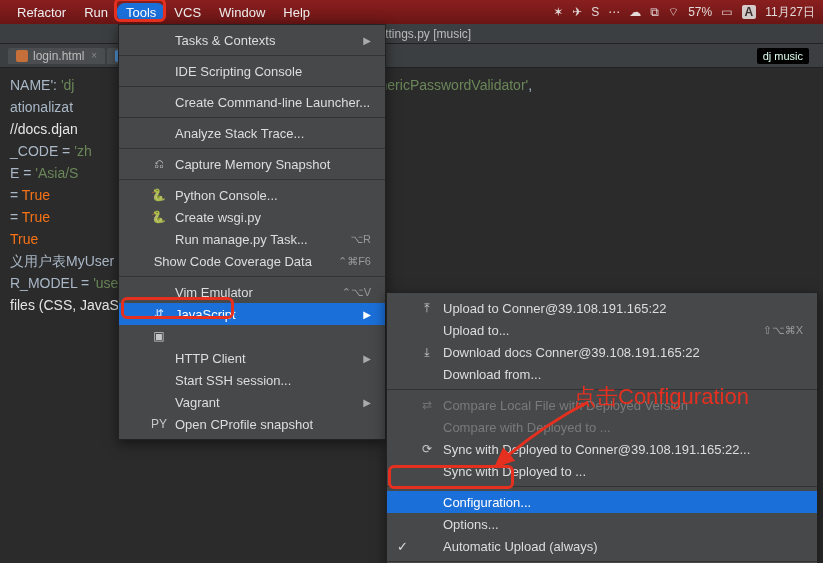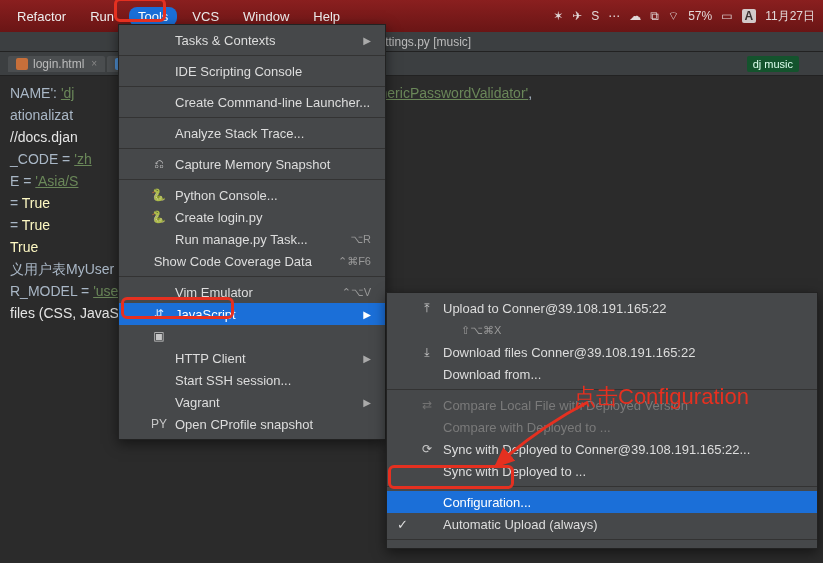--- a/index.html
+++ b/index.html
@@ -1,35 +1,35 @@
 <!DOCTYPE html>
 <html><head>
 <meta charset="utf-8">
 <style>
 * { margin: 0; padding: 0; box-sizing: border-box; font-family: -apple-system, "Helvetica Neue", Arial, sans-serif; }
 body { width: 823px; height: 563px; background: #2b2b2b; overflow: hidden; position: relative; }
 
-.menubar { height: 24px; background: linear-gradient(#8a1f1f, #6a1515); display: flex; align-items: center; color: #eee; font-size: 13px; padding: 16px 8px; gap: 6px; }
+.menubar { height: 24px; background: linear-gradient(#8a1f1f, #6a1515); display: flex; align-items: center; color: #eee; font-size: 13px; padding: 8px 8px; }
 .menubar .menu-item { padding: 2px 9px; cursor: default; }
 .menubar .menu-item.selected { background: #1b6fd8; color: #fff; border-radius: 8px; }
 .menubar .spacer { flex: 1; }
 .menubar .status { display: flex; align-items: center; gap: 9px; font-size: 12px; }
 .menubar .status span { opacity: .9; }
 
 .titlebar { height: 20px; background: #3c3f41; color: #bbb; font-size: 12px; display: flex; align-items: center; justify-content: center; border-bottom: 1px solid #222; }
 
 .tabbar { height: 24px; background: #3c3f41; display: flex; align-items: center; gap: 1px; padding-left: 8px; font-size: 12px; color: #bbb; border-bottom: 1px solid #222; }
 .tabbar .tab { display: flex; align-items: center; gap: 5px; padding: 1px 8px; background: #4b4e50; border-radius: 2px 2px 0 0; }
 .tabbar .tab .ficon { width: 12px; height: 12px; display: inline-block; border-radius: 2px; }
 .tabbar .close { color: #888; font-size: 10px; margin-left: 2px; cursor: pointer; }
-.tabbar .right { margin-left: auto; margin-right: 24px; background: #14532d; padding: 2px 6px; border-radius: 2px; font-size: 11px; color: #dfe; }
+.tabbar .right { margin-left: auto; margin-right: 14px; background: #000000; padding: 2px 6px; border-radius: 2px; font-size: 11px; color: #dfe; }
 
 .editor { position: relative; padding: 6px 10px; font-family: "Menlo", "Consolas", monospace; font-size: 14px; line-height: 22px; color: #a9b7c6; }
-.editor .str { color: #6a8759; text-decoration: underline; }
-.editor .bool { color: #fef9c3; }
+.editor .str { color: #6a8759; }
+.editor .bool { color: #f97316; }
 .editor .comment { color: #e5e5e5; }
 
 
 .menu-panel { position: absolute; background: #46484a; border: 1px solid #222; box-shadow: 0 4px 12px rgba(0,0,0,.5); font-size: 13px; color: #ddd; padding: 4px 0; }
 .menu-panel .mi { display: flex; align-items: center; padding: 3px 14px 3px 10px; min-height: 22px; gap: 8px; white-space: nowrap; cursor: default; }
 .menu-panel .mi .icon { width: 16px; height: 16px; display: inline-flex; align-items: center; justify-content: center; font-size: 12px; opacity: .85; }
 .menu-panel .mi .lbl { flex: 1; }
 .menu-panel .mi .arrow { color: #aaa; font-size: 10px; }
 .menu-panel .mi .shortcut { color: #999; font-size: 11px; margin-left: 18px; }
 .menu-panel .sep { height: 1px; background: #333; margin: 4px 0; }
@@ -165,21 +165,21 @@
     </div>
     <div class="sep"></div>
     <div class="mi">
       <span class="check"></span>
       <span class="icon">🐍</span>
       <span class="lbl">Python Console...</span>
     </div>
     <div class="mi">
       <span class="check"></span>
       <span class="icon">🐍</span>
-      <span class="lbl">Create login.py</span>
+      <span class="lbl">Create wsgi.py</span>
     </div>
     <div class="mi">
       <span class="check"></span>
       <span class="icon"></span>
       <span class="lbl">Run manage.py Task...</span>
       <span class="shortcut">⌥R</span>
     </div>
     <div class="mi">
       <span class="check"></span>
       <span class="icon"></span>
@@ -229,26 +229,27 @@
 
 <div class="menu-panel" id="deploy-menu">
     <div class="mi">
       <span class="check"></span>
       <span class="icon">⤒</span>
       <span class="lbl">Upload to Conner@39.108.191.165:22</span>
     </div>
     <div class="mi">
       <span class="check"></span>
       <span class="icon"></span>
+      <span class="lbl">Upload to...</span>
       <span class="shortcut">⇧⌥⌘X</span>
     </div>
     <div class="mi">
       <span class="check"></span>
       <span class="icon">⤓</span>
-      <span class="lbl">Download files Conner@39.108.191.165:22</span>
+      <span class="lbl">Download docs Conner@39.108.191.165:22</span>
     </div>
     <div class="mi">
       <span class="check"></span>
       <span class="icon"></span>
       <span class="lbl">Download from...</span>
     </div>
     <div class="sep"></div>
     <div class="mi disabled">
       <span class="check"></span>
       <span class="icon">⇄</span>
@@ -267,20 +268,25 @@
     <div class="mi">
       <span class="check"></span>
       <span class="icon"></span>
       <span class="lbl">Sync with Deployed to ...</span>
     </div>
     <div class="sep"></div>
     <div class="mi highlight">
       <span class="check"></span>
       <span class="icon"></span>
       <span class="lbl">Configuration...</span>
+    </div>
+    <div class="mi">
+      <span class="check"></span>
+      <span class="icon"></span>
+      <span class="lbl">Options...</span>
     </div>
     <div class="mi">
       <span class="check">✓</span>
       <span class="icon"></span>
       <span class="lbl">Automatic Upload (always)</span>
     </div>
     <div class="sep"></div>
   </div>
 
 <div class="red-box" id="box-tools"></div>

